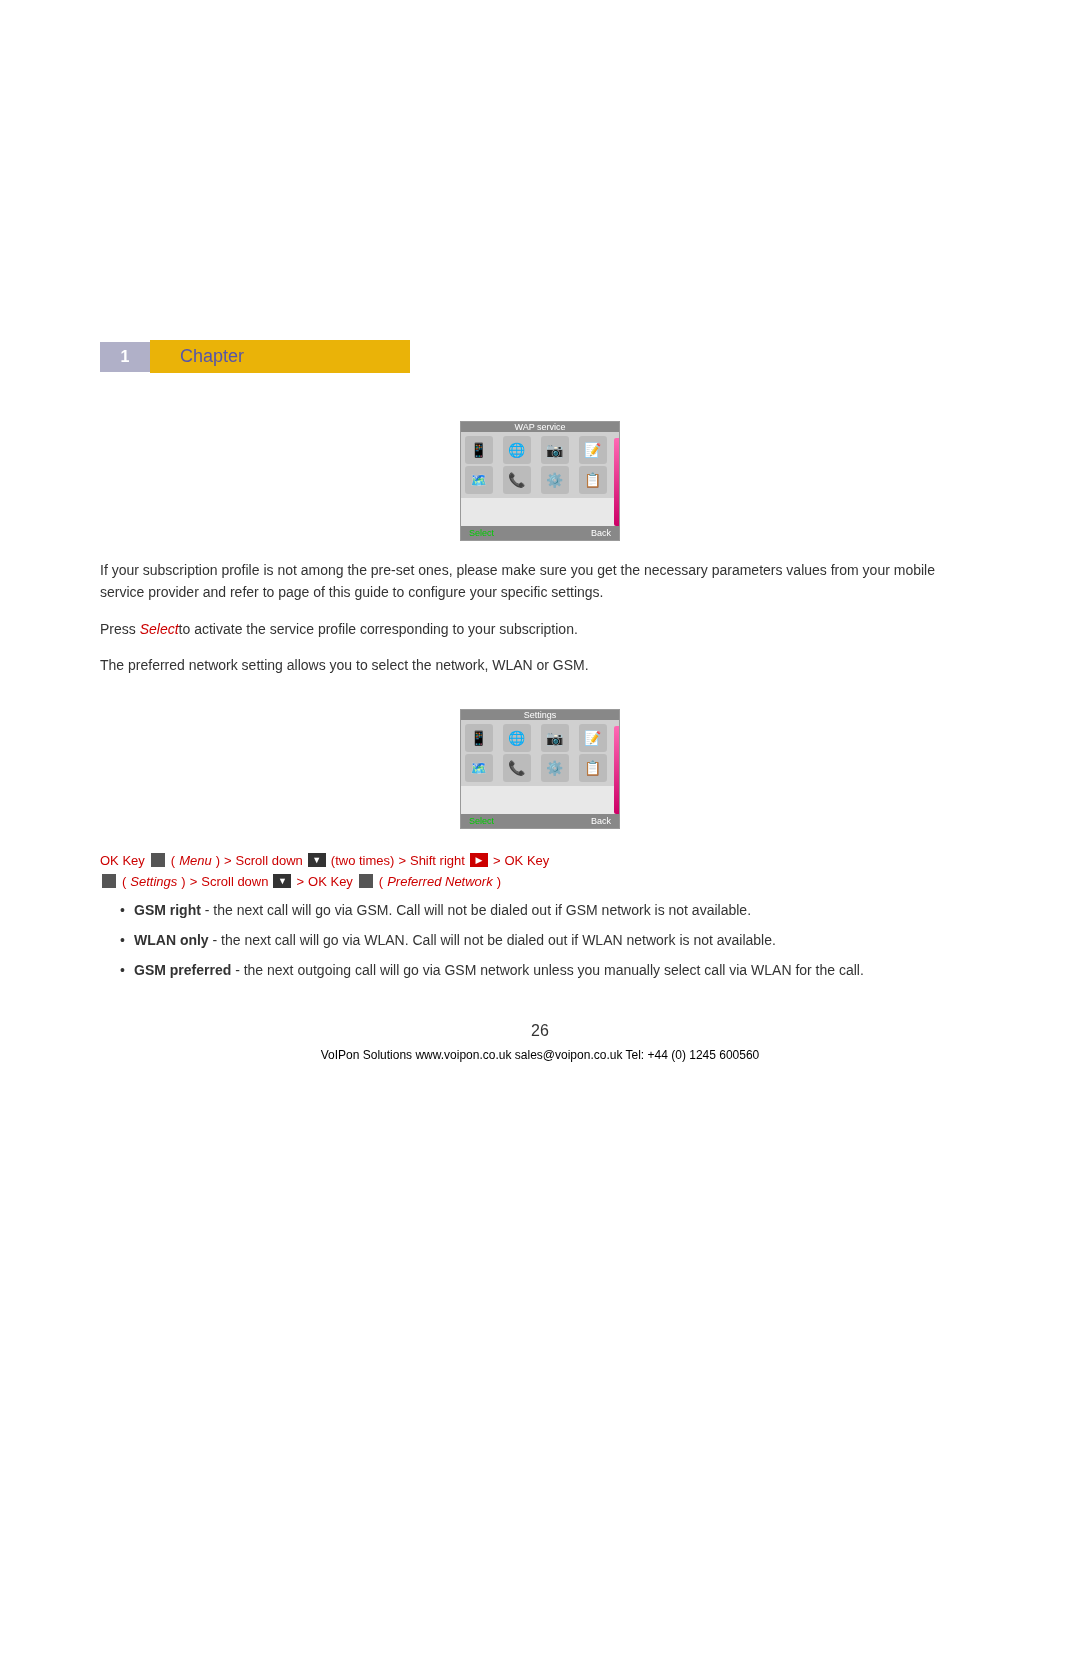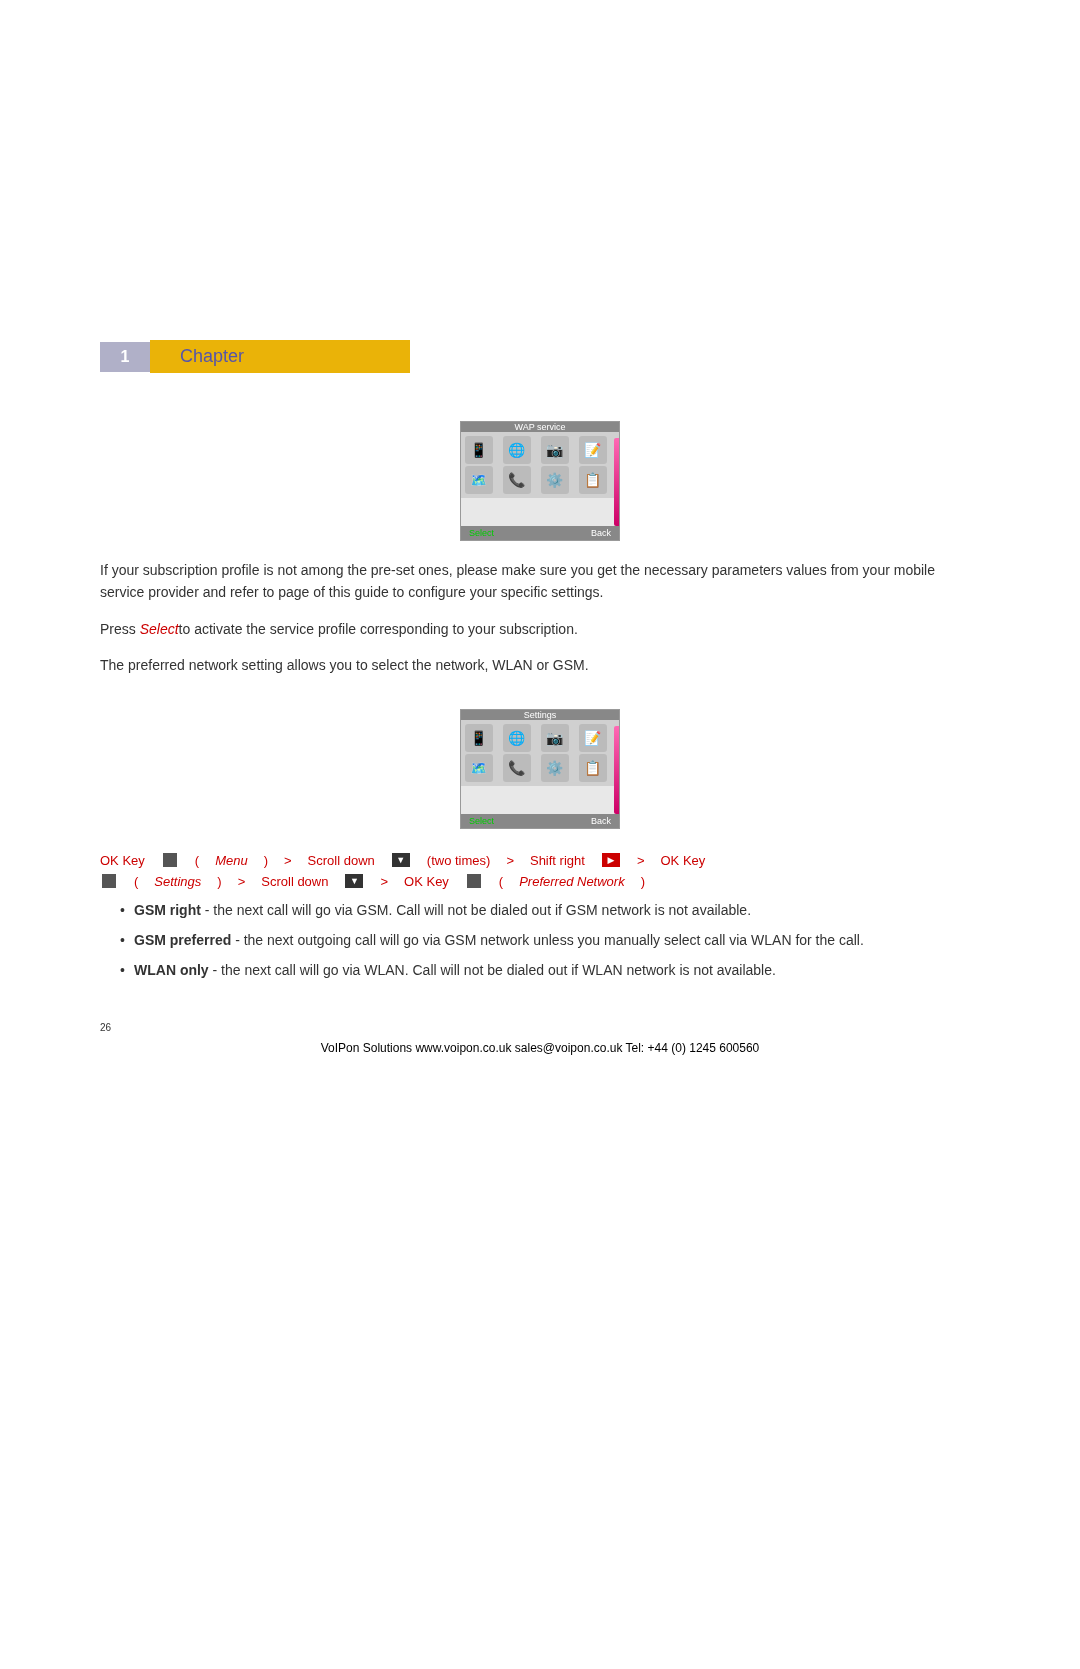--- a/index.html
+++ b/index.html
@@ -188,40 +188,41 @@
       position: absolute;
       left: 0;
       color: #333;
     }
     .bullet-list li strong {
       font-weight: bold;
     }
 
     
     .page-number {
-      font-size: 10px;
+      font-size: 16px;
       color: #333;
       margin-top: 40px;
       margin-bottom: 8px;
+      text-align: center;
     }
 
     
     .page-footer {
       font-size: 12px;
       color: #000000;
       text-align: center;
       margin-top: 6px;
       border-top: none;
     }
 
     .instruction-row {
       display: flex;
       align-items: center;
       flex-wrap: wrap;
-      gap: 16px;
+      gap: 4px;
       margin: 6px 0;
       font-size: 13px;
     }
 
     .content-center {
       display: flex;
       justify-content: center;
     }
   </style>
 </head>
@@ -317,26 +318,26 @@
       <span class="red-italic">Preferred Network</span>
       <span class="red-text">)</span>
   </div>
 
   <ul class="bullet-list">
     <li>
       <strong>GSM right</strong>
       <span> - the next call will go via GSM. Call will not be dialed out if GSM network is not available.</span>
     </li>
     <li>
+      <strong>WLAN only</strong>
+      <span> - the next call will go via WLAN. Call will not be dialed out if WLAN network is not available.</span>
+    </li>
+    <li>
       <strong>GSM preferred</strong>
       <span> - the next outgoing call will go via GSM network unless you manually select call via WLAN for the call.</span>
     </li>
-    <li>
-      <strong>WLAN only</strong>
-      <span> - the next call will go via WLAN. Call will not be dialed out if WLAN network is not available.</span>
-    </li>
   </ul>
 
   <p class="page-number">26</p>
 
   <p class="page-footer">VoIPon Solutions  www.voipon.co.uk  sales@voipon.co.uk  Tel: +44 (0) 1245 600560</p>
 
 </div>
 
 </body></html>

